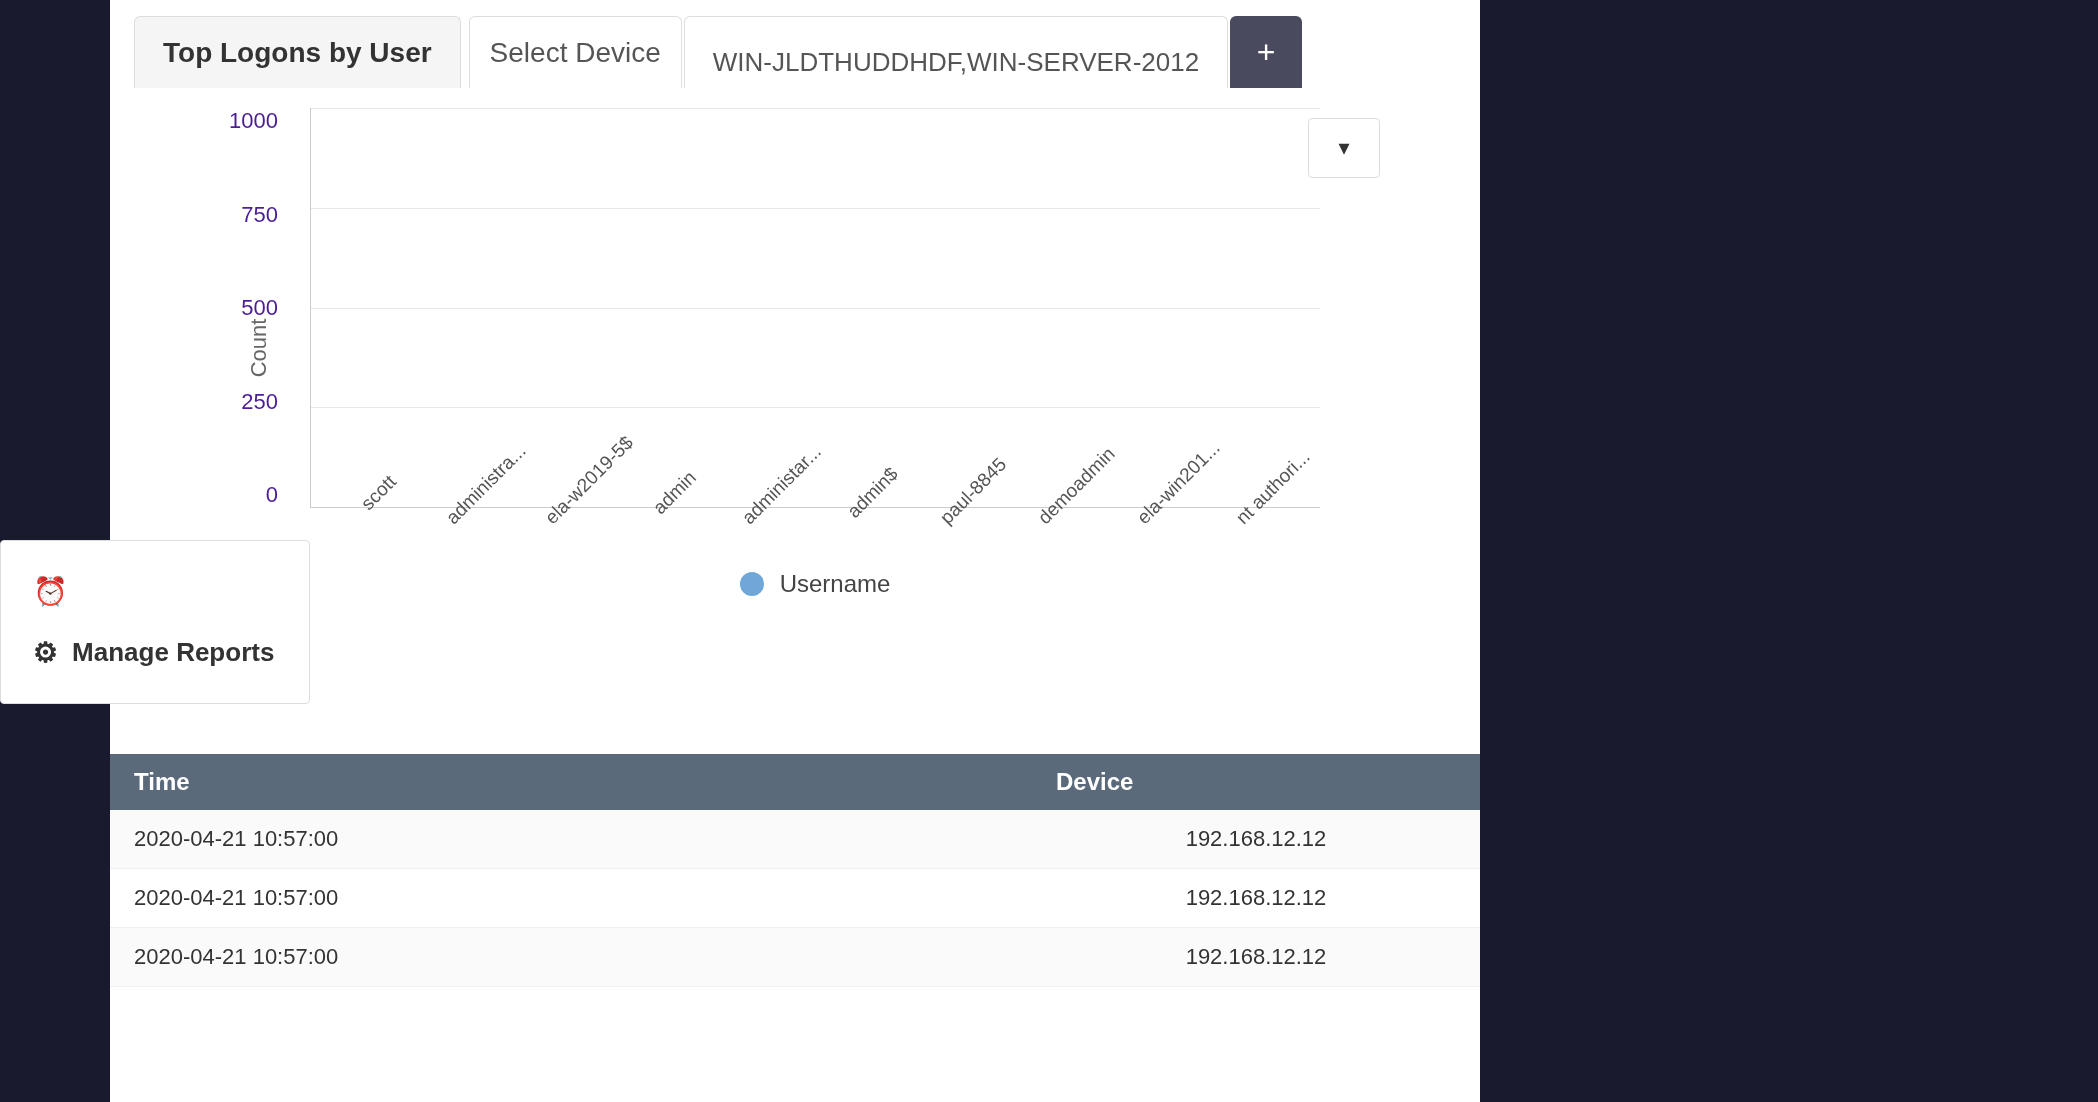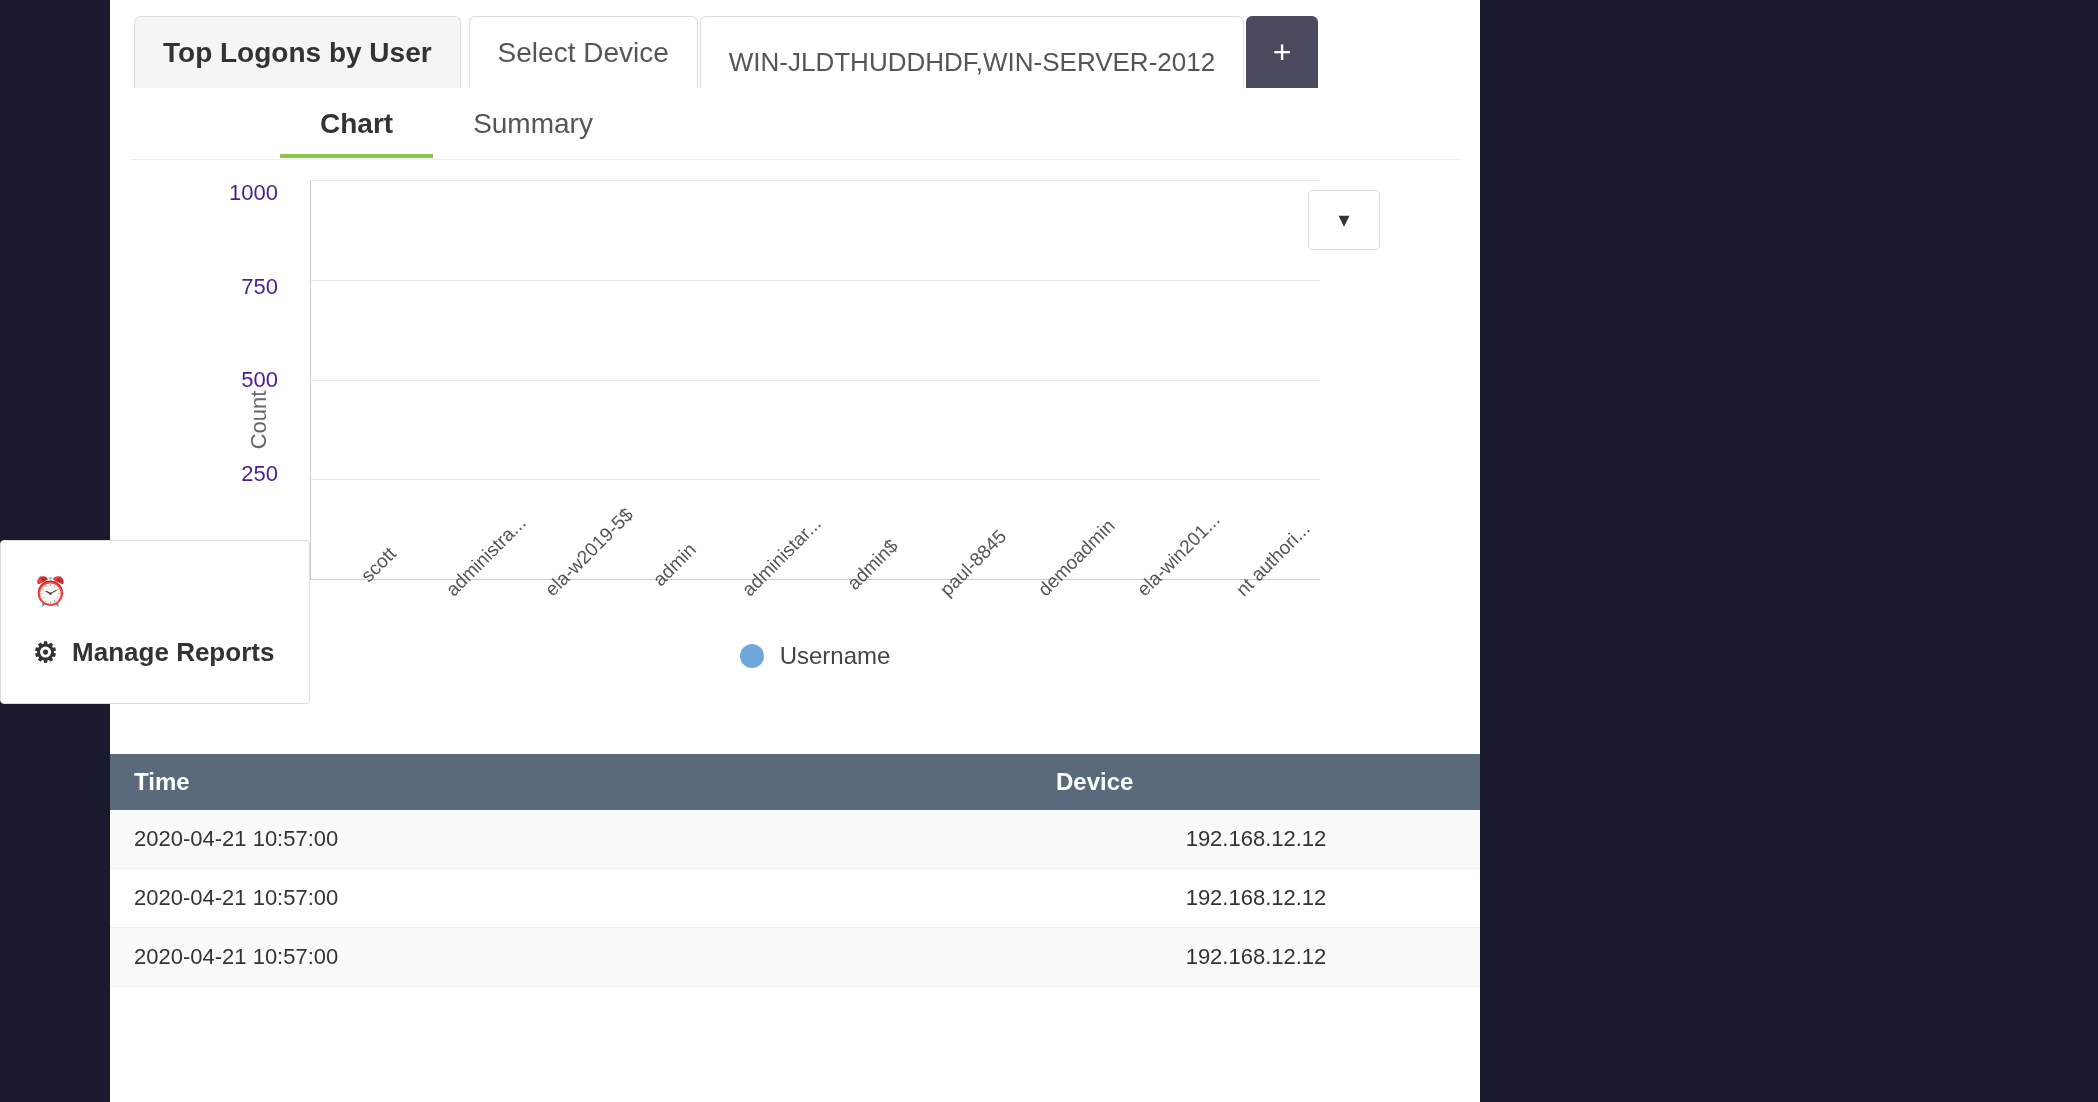--- a/index.html
+++ b/index.html
@@ -67,21 +67,21 @@
       cursor: pointer;
       margin-left: 24px;
       white-space: nowrap;
     }
 
     .tab-select-device {
       background: #fff;
       border: 1px solid #ddd;
       border-bottom: none;
       border-radius: 6px 6px 0 0;
-      padding: 10px 28px;
+      padding: 10px 20px;
       font-size: 28px;
       color: #555;
       height: 72px;
       display: flex;
       align-items: center;
       cursor: pointer;
       margin-left: 8px;
       white-space: nowrap;
     }
 
@@ -385,28 +385,20 @@
     <div class="tab-device-name">
       <span>WIN-JLDTHUDDHDF,WIN-SERVER-2012</span>
     </div>
     <div class="tab-add">
       <span>+</span>
     </div>
   </div>
 
   <div class="content-area">
 
-    <div class="view-tabs">
-      <div class="view-tab active">
-        <span>Chart</span>
-      </div>
-      <div class="view-tab">
-        <span>Summary</span>
-      </div>
-    </div>
 
     <div class="chart-container">
 
       <div class="dropdown-btn">
         <span>▾</span>
       </div>
 
       <div class="chart-y-axis">
         <span class="y-label">1000</span>
         <span class="y-label">750</span>

